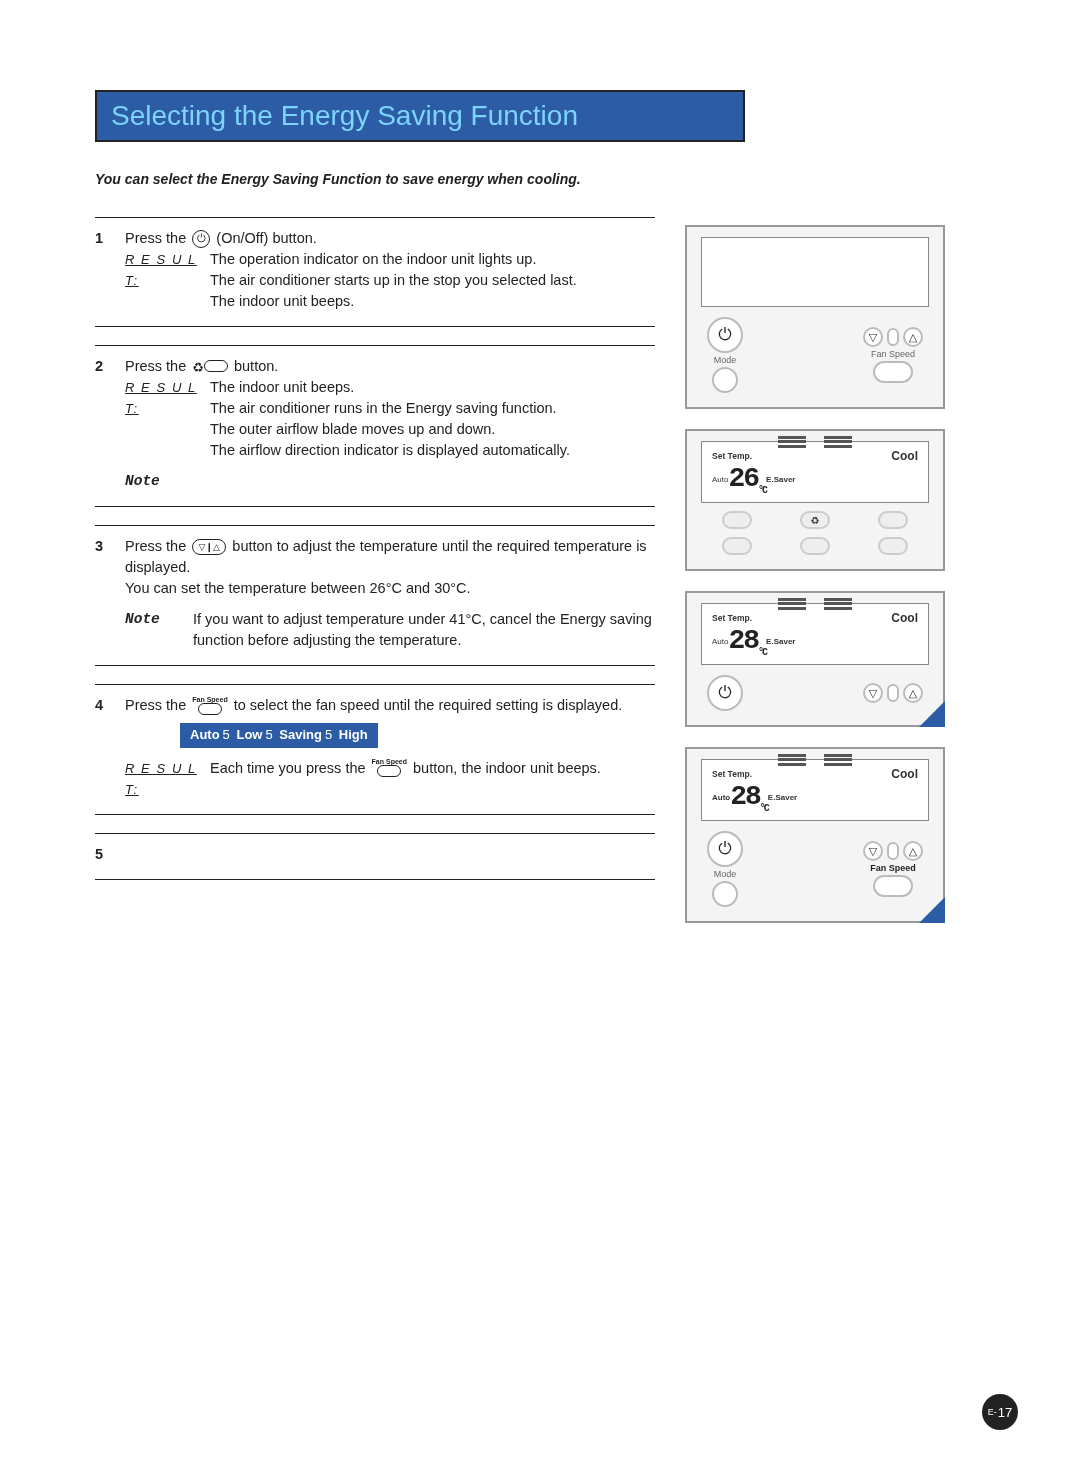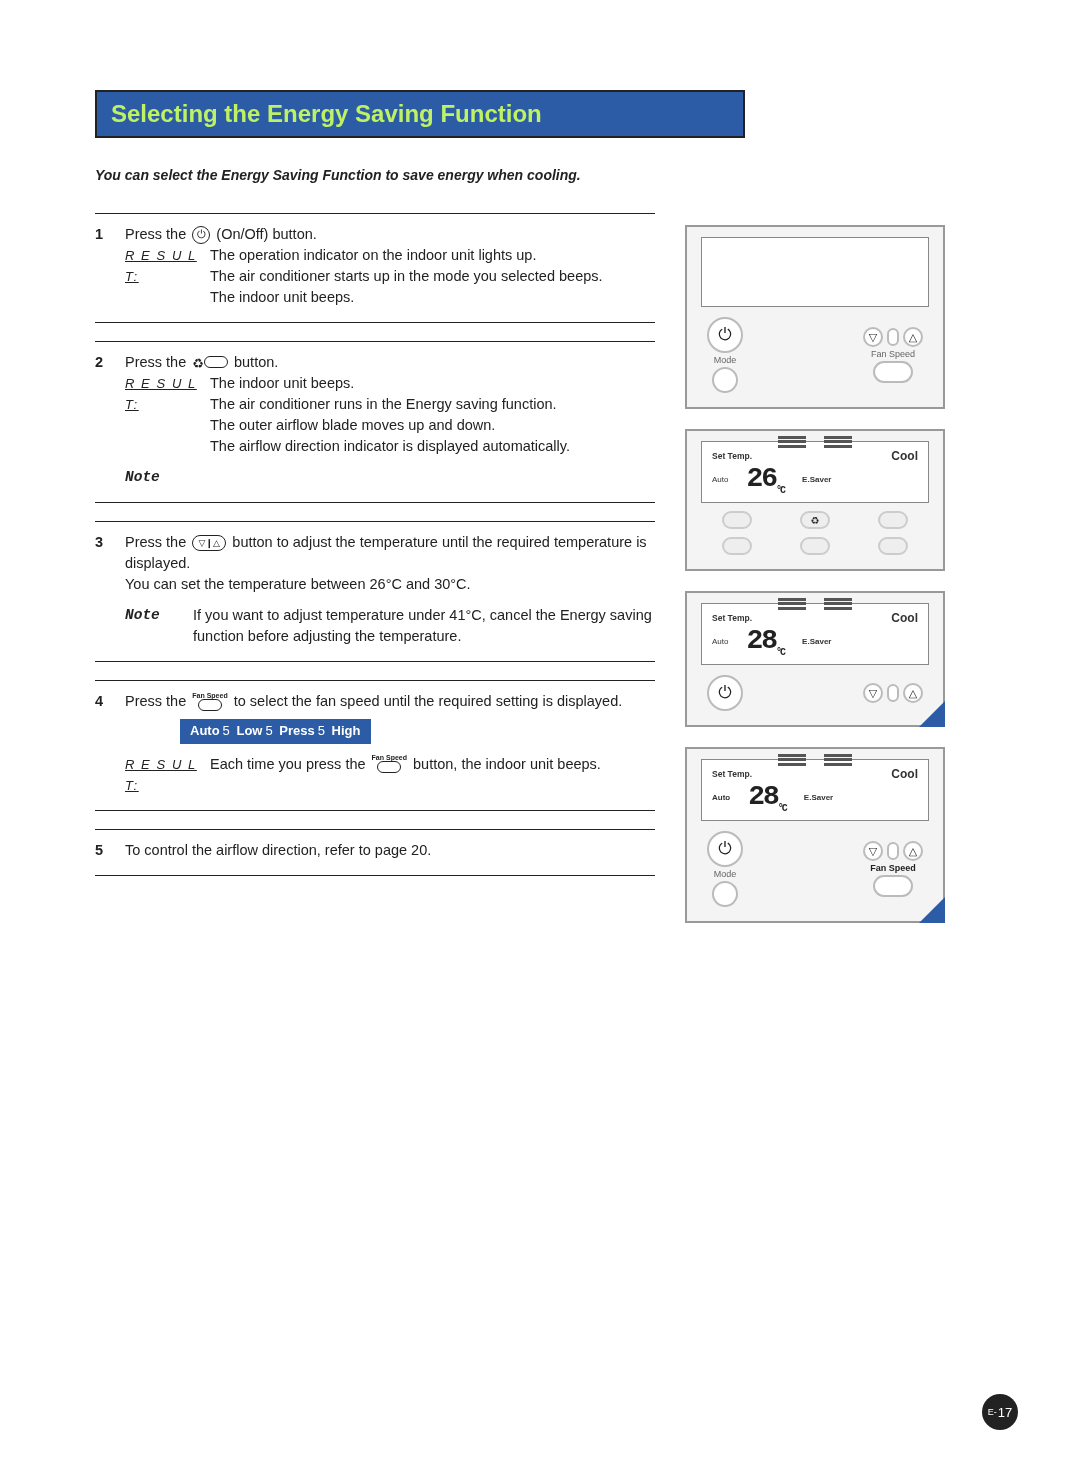--- a/index.html
+++ b/index.html
@@ -8,23 +8,23 @@
     height: 1466px;
     background: #fff;
     font-family: Arial, Helvetica, sans-serif;
     color: #222;
     position: relative;
     padding: 90px 40px 0 95px;
   }
   .title-bar {
     border: 2px solid #222;
     background: #2b5ca5;
-    color: #bef264;
-    font-size: 24px;
-    font-weight: bold;
+    color: #7dd3fc;
+    font-size: 28px;
+    font-weight: normal;
     padding: 8px 14px;
     margin-bottom: 28px;
     width: 650px;
   }
   .intro {
     font-style: italic;
     font-weight: bold;
     font-size: 14px;
     line-height: 1.35;
     margin-bottom: 28px;
@@ -138,21 +138,21 @@
     padding: 6px 10px;
   }
   .lcd.small { height: 62px; }
   .lcd-top {
     display: flex; justify-content: center; gap: 18px;
   }
   .bars span {
     display: block; width: 28px; height: 3px; background: #555; margin: 1.5px 0;
   }
   .lcd-row {
-    display: flex; align-items: center; gap: 18px; font-size: 9px; color: #333;
+    display: flex; align-items: center; gap: 0; font-size: 9px; color: #333;
   }
   .lcd-set { font-weight: bold; font-size: 8.5px; }
   .lcd-cool {
     font-size: 12px; margin-left: auto; font-weight: bold; text-align: center;
   }
   .seg {
     font-family: 'Courier New', monospace;
     font-size: 28px; font-weight: bold;
     letter-spacing: -2px;
     color: #222;
@@ -228,21 +228,21 @@
     <div class="step-body">
       <div>
         <span>Press the </span>
         <span class="inline-icon">⏻</span>
         <span> (On/Off) button.</span>
       </div>
       <div class="result-row">
         <div class="result-left"><span class="result-label">R E S U L T:</span></div>
         <div class="result-text">
           <div>The operation indicator on the indoor unit lights up.</div>
-          <div>The air conditioner starts up in the mode you selected beeps.</div>
+          <div>The air conditioner starts up in the stop you selected last.</div>
           <div>The indoor unit beeps.</div>
         </div>
       </div>
     </div>
   </div>
 
   <div class="step">
     <div class="step-num">2</div>
     <div class="step-body">
       <div>
@@ -289,37 +289,36 @@
     <div class="step-num">4</div>
     <div class="step-body">
       <div>
         <span>Press the </span>
         <span class="fanspeed-icon"><span class="lbl">Fan Speed</span><span class="ov"></span></span>
         <span> to select the fan speed until the required setting is displayed.</span>
       </div>
       <div class="blue-bar">
         <b>Auto</b><span class="sep">5</span>
         <b>Low</b><span class="sep">5</span>
-        <b>Press</b><span class="sep">5</span>
+        <b>Saving</b><span class="sep">5</span>
         <b>High</b>
       </div>
       <div class="result-row">
         <div class="result-left"><span class="result-label">R E S U L T:</span></div>
         <div class="result-text">
           <span>Each time you press the </span>
           <span class="fanspeed-icon"><span class="lbl">Fan Speed</span><span class="ov"></span></span>
           <span> button, the indoor unit beeps.</span>
         </div>
       </div>
     </div>
   </div>
 
   <div class="step">
     <div class="step-num">5</div>
-    <div class="step-body">To control the airflow direction, refer to page 20.</div>
   </div>
 
 </div>
 
 <div class="illus-col">
 
   <div class="panel">
     <div class="lcd"></div>
     <div class="ctrl-row">
       <div class="ctrl-item">

